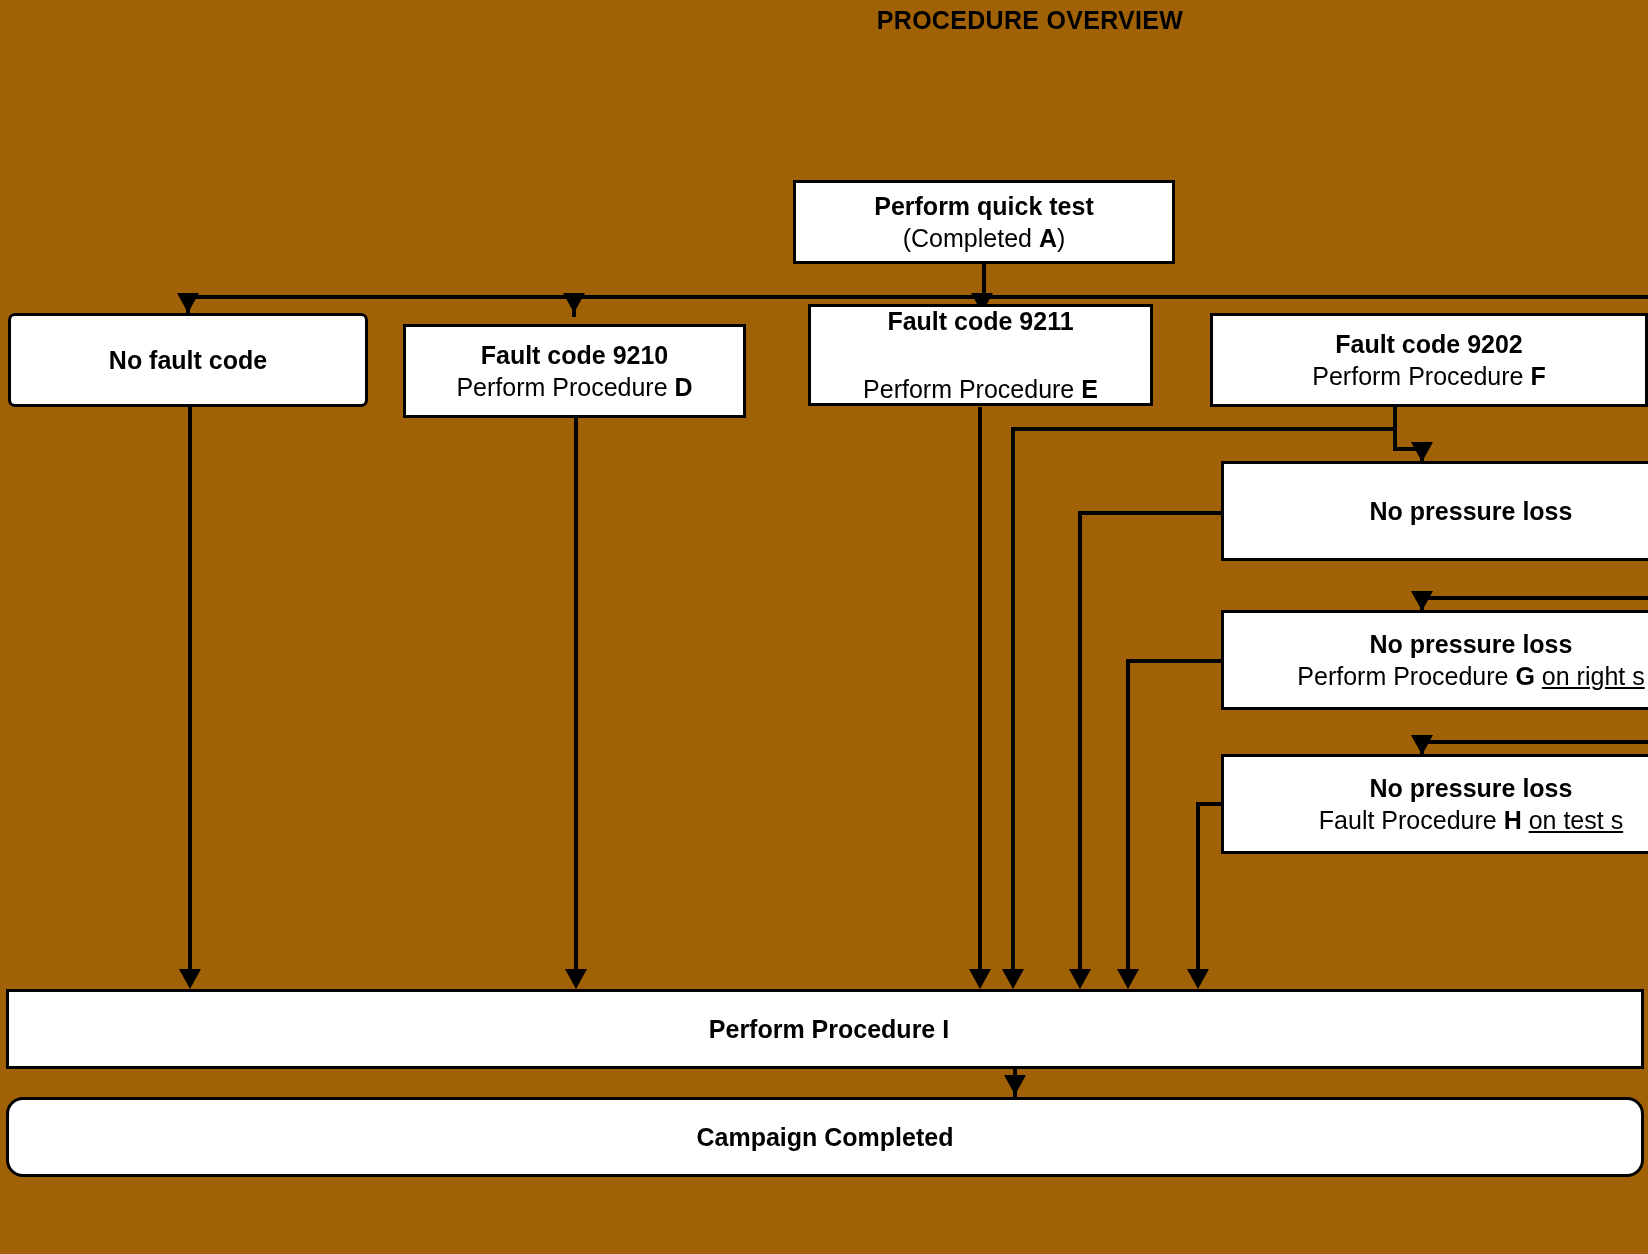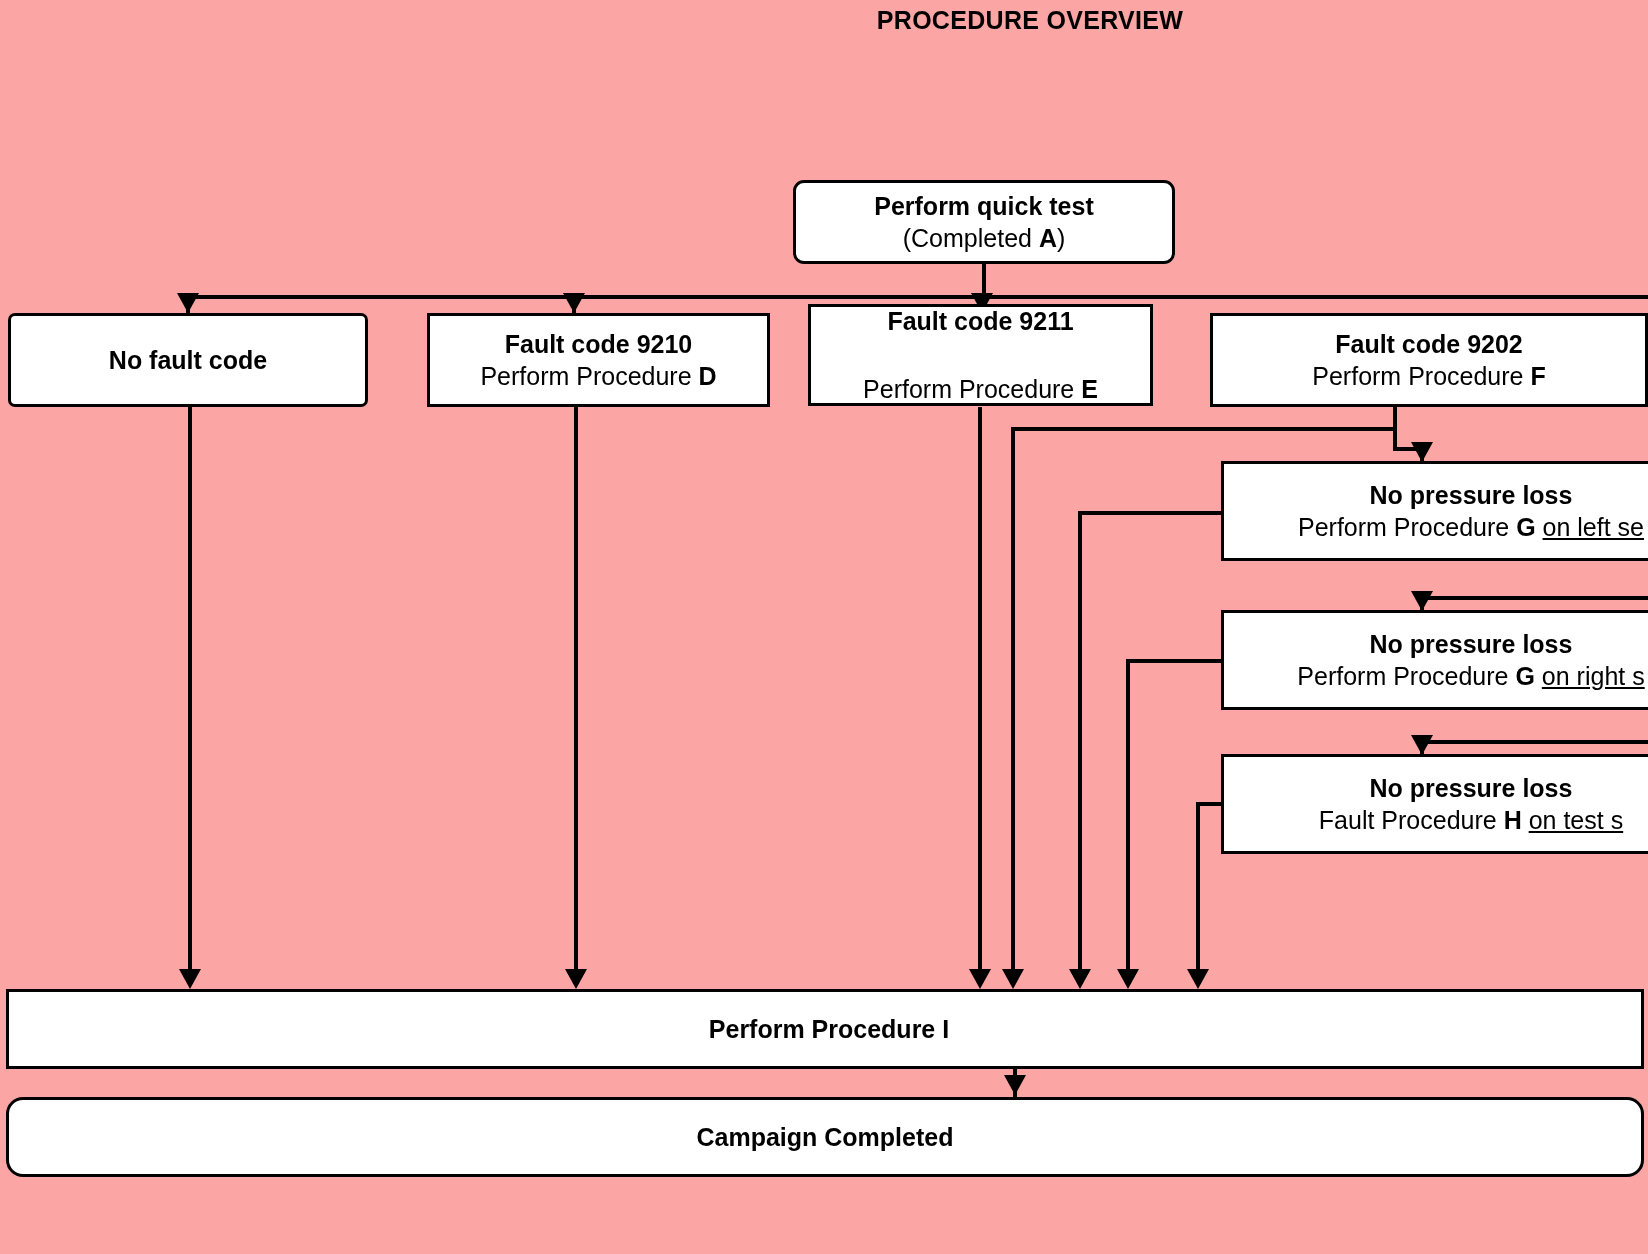--- a/index.html
+++ b/index.html
@@ -9,21 +9,21 @@
     background: #ffffff;
   }
   body {
     font-family: "Liberation Sans", sans-serif;
     color: #000000;
   }
   #canvas {
     position: relative;
     width: 1648px;
     height: 1254px;
-    background: #fca5a5;
+    background: #a16207;
     overflow: hidden;
   }
 
   
   .title {
     position: absolute;
     left: 0;
     top: 6px;
     width: 2060px;
     text-align: center;
@@ -83,21 +83,21 @@
     z-index: 3;
   }
 </style>
 </head>
 <body>
 
 <div id="canvas">
 
   <div class="title">PROCEDURE OVERVIEW</div>
 
-  <div class="box" style="left:793px; top:180px; width:382px; height:84px;border-radius:11px;">
+  <div class="box" style="left:793px; top:180px; width:382px; height:84px;">
     <div class="l1">Perform quick test</div>
     <div class="l2"><span>(Completed </span><span class="b">A</span><span>)</span></div>
   </div>
 
   <div class="vline" style="left:982px; top:264px; height:35px;"></div>
 
   <div class="hline" style="left:186px; top:295px; width:1462px;"></div>
 
   <div class="vline" style="left:186px; top:295px; height:22px;"></div>
   <div class="arrow" style="left:177px; top:293px;"></div>
@@ -105,21 +105,21 @@
   <div class="vline" style="left:572px; top:295px; height:22px;"></div>
   <div class="arrow" style="left:563px; top:293px;"></div>
 
   <div class="vline" style="left:980px; top:295px; height:22px;"></div>
   <div class="arrow" style="left:971px; top:293px;"></div>
 
   <div class="box" style="left:8px; top:313px; width:360px; height:94px;border-radius:7px;">
     <div class="l1">No fault code</div>
   </div>
 
-  <div class="box" style="left:403px; top:313px; width:343px; height:94px;margin-left:24px;">
+  <div class="box" style="left:403px; top:324px; width:343px; height:94px;">
     <div class="l1">Fault code 9210</div>
     <div class="l2"><span>Perform Procedure </span><span class="b">D</span></div>
   </div>
 
   <div class="box" style="left:808px; top:304px; width:345px; height:102px;gap:36px;">
     <div class="l1">Fault code 9211</div>
     <div class="l2"><span>Perform Procedure </span><span class="b">E</span></div>
   </div>
 
   <div class="box" style="left:1210px; top:313px; width:438px; height:94px;">
@@ -136,21 +136,20 @@
   <div class="vline" style="left:978px; top:407px; height:566px;"></div>
   <div class="arrow" style="left:969px; top:969px;"></div>
 
   <div class="vline" style="left:1393px; top:407px; height:44px;"></div>
   <div class="hline" style="left:1393px; top:447px; width:31px;"></div>
   <div class="vline" style="left:1420px; top:447px; height:16px;"></div>
   <div class="arrow" style="left:1411px; top:442px;"></div>
 
   <div class="box" style="left:1221px; top:461px; width:500px; height:100px;">
     <div class="l1">No pressure loss</div>
-    <div class="l2"><span>Perform Procedure </span><span class="b">G</span><span> </span><span class="u">on left se</span></div>
   </div>
 
   <div class="box" style="left:1221px; top:610px; width:500px; height:100px;">
     <div class="l1">No pressure loss</div>
     <div class="l2"><span>Perform Procedure </span><span class="b">G</span><span> </span><span class="u">on right s</span></div>
   </div>
 
   <div class="box" style="left:1221px; top:754px; width:500px; height:100px;">
     <div class="l1">No pressure loss</div>
     <div class="l2"><span>Fault Procedure </span><span class="b">H</span><span> </span><span class="u">on test s</span></div>

